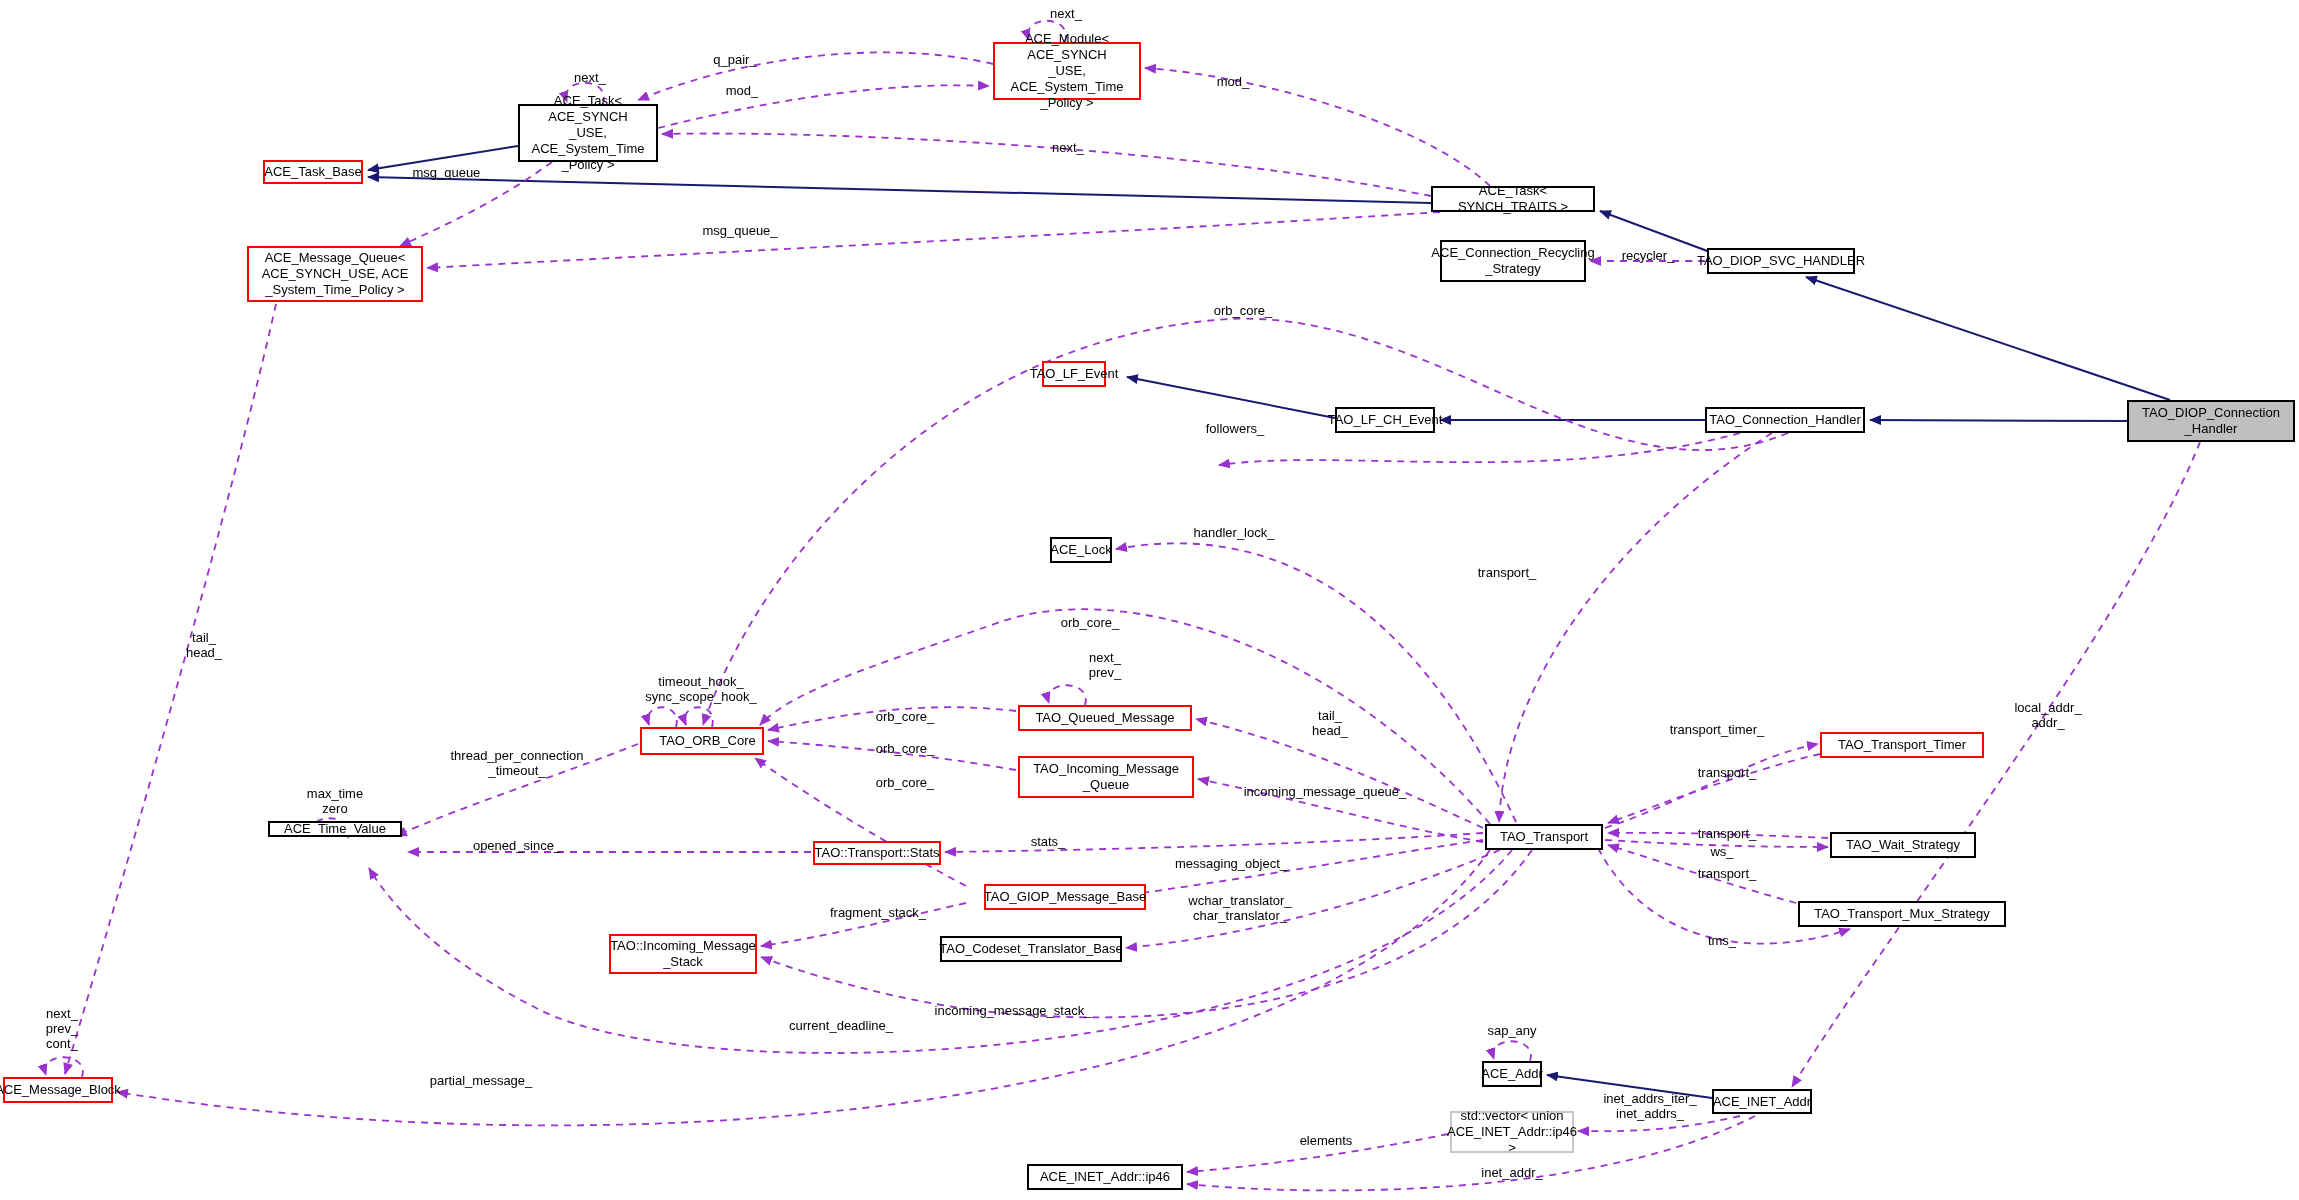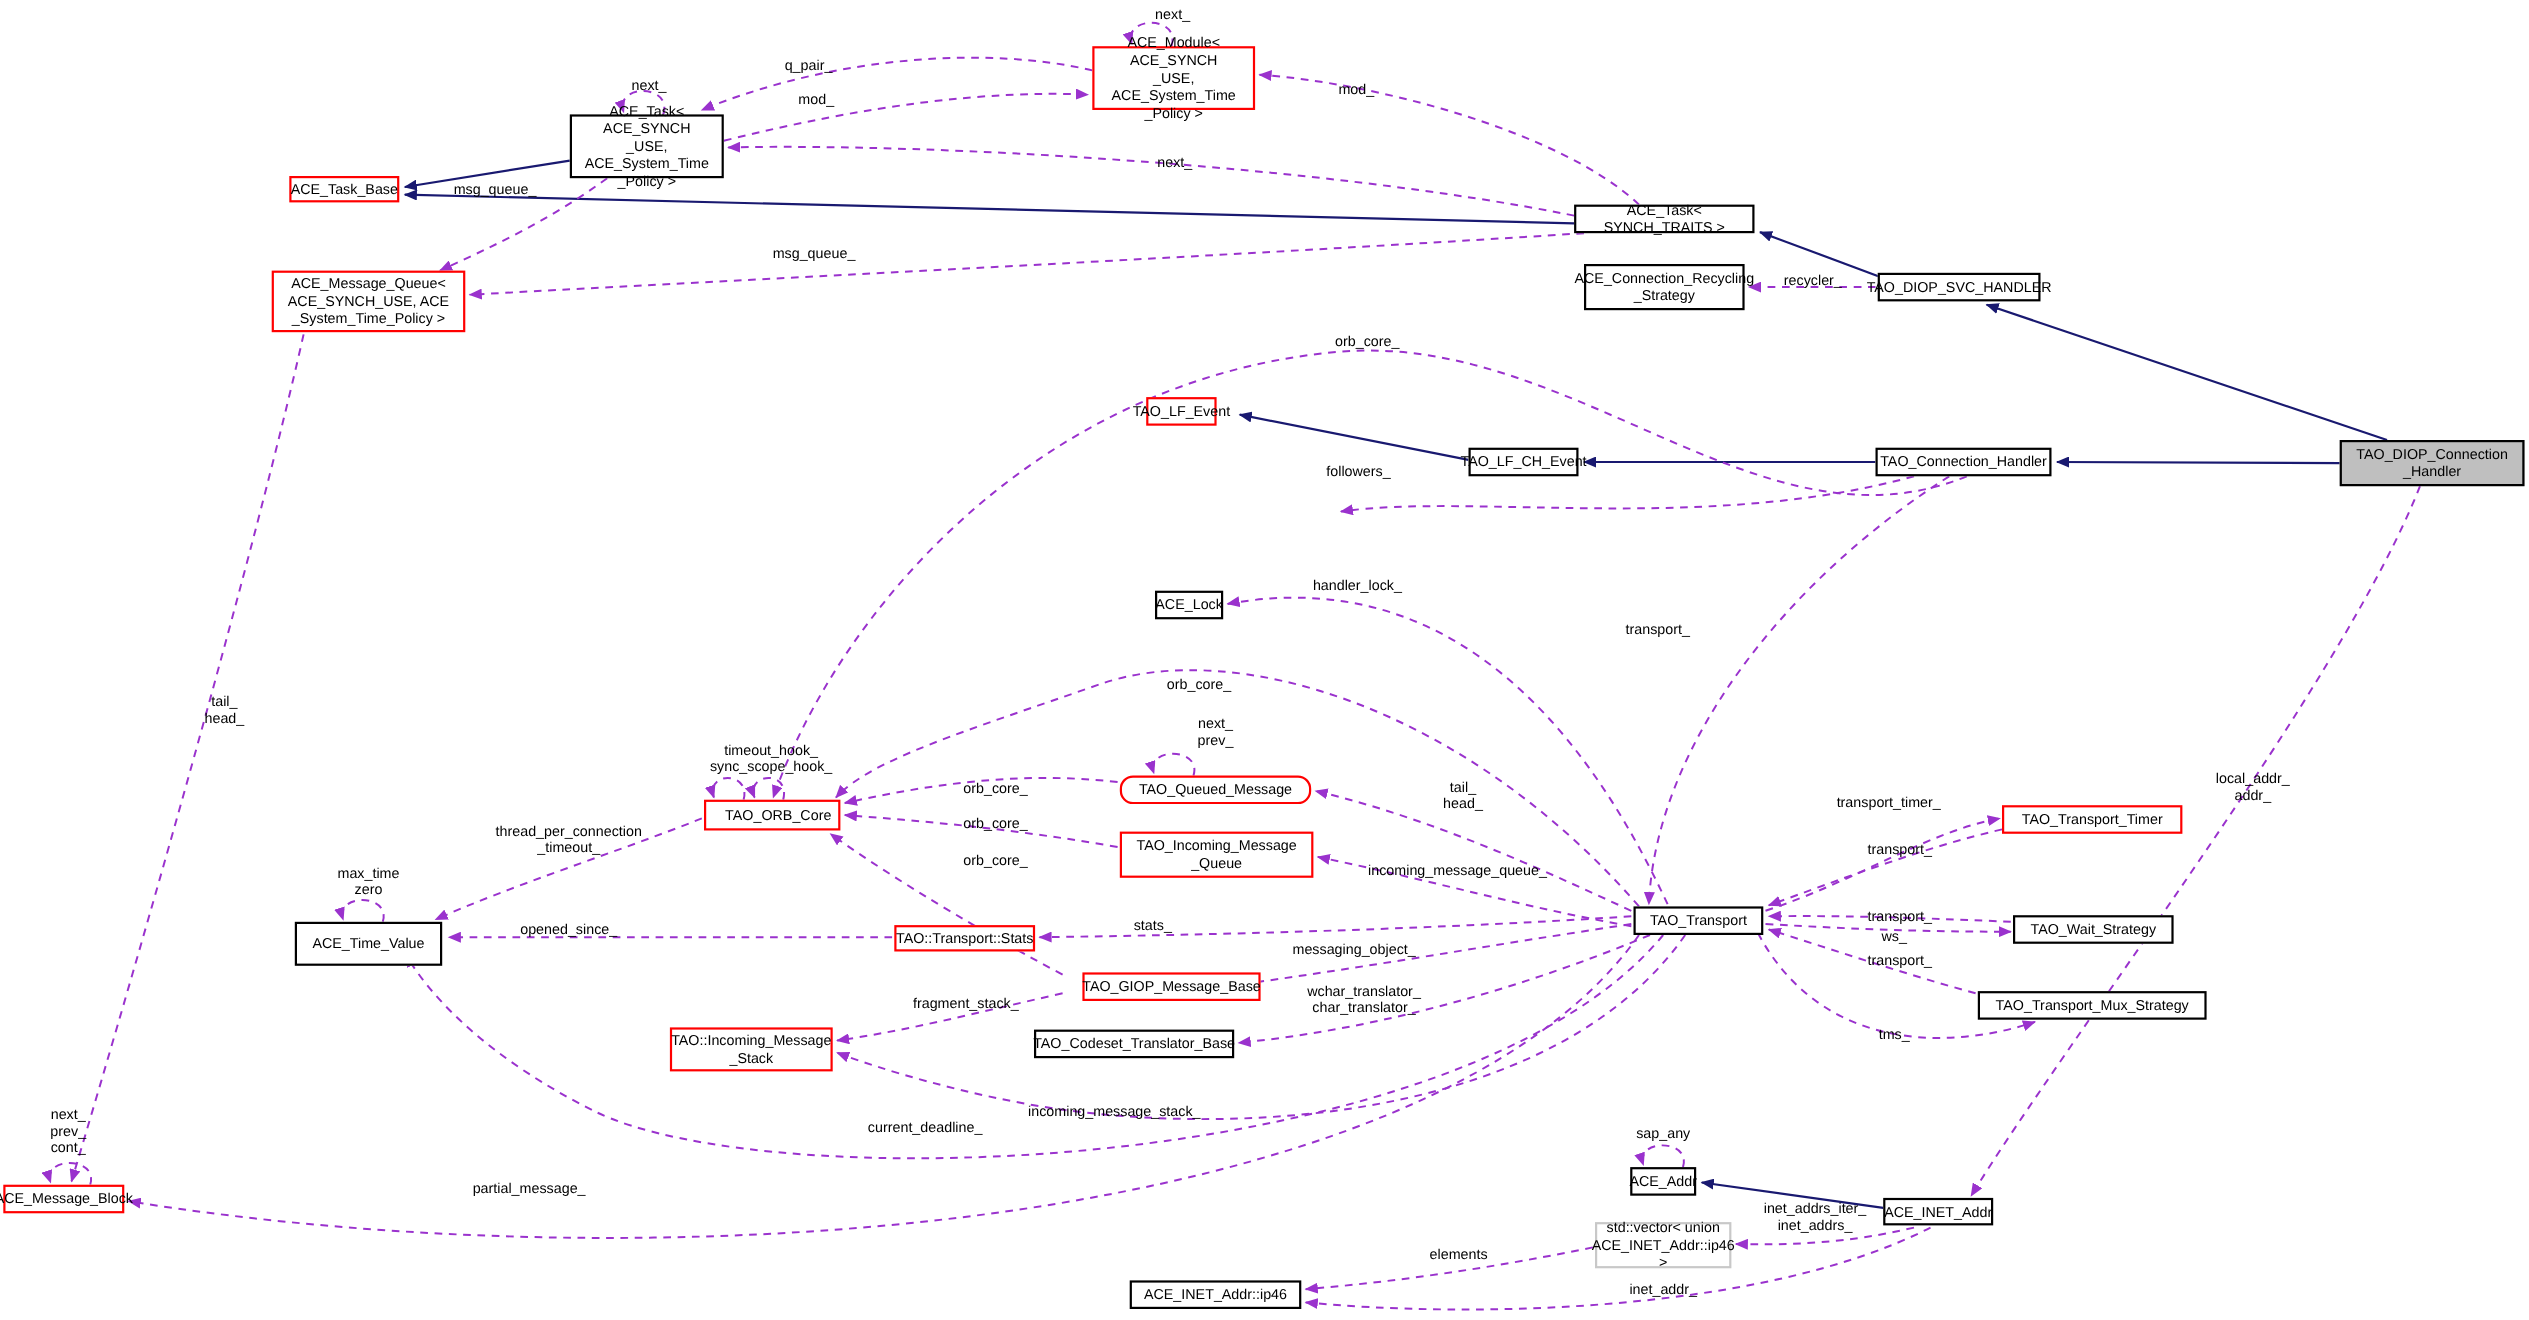--- a/index.html
+++ b/index.html
@@ -106,33 +106,33 @@
 <div class="node grayfill" style="left:2127px;top:400px;width:168px;height:42px;">TAO_DIOP_Connection
 _Handler</div>
 <div class="node red" style="left:247px;top:246px;width:176px;height:56px;">ACE_Message_Queue&lt;
 ACE_SYNCH_USE, ACE
 _System_Time_Policy &gt;</div>
 <div class="node red" style="left:1042px;top:361px;width:64px;height:26px;">TAO_LF_Event</div>
 <div class="node" style="left:1335px;top:407px;width:100px;height:26px;">TAO_LF_CH_Event</div>
 <div class="node" style="left:1705px;top:407px;width:160px;height:26px;">TAO_Connection_Handler</div>
 <div class="node" style="left:1050px;top:537px;width:62px;height:26px;">ACE_Lock</div>
 <div class="node red" style="left:640px;top:727px;width:124px;height:28px;padding-left:14px;">TAO_ORB_Core</div>
-<div class="node red" style="left:1018px;top:705px;width:174px;height:26px;border-radius:12px;">TAO_Queued_Message</div>
+<div class="node red" style="left:1018px;top:705px;width:174px;height:26px;">TAO_Queued_Message</div>
 <div class="node red" style="left:1018px;top:756px;width:176px;height:42px;">TAO_Incoming_Message
 _Queue</div>
 <div class="node" style="left:1485px;top:824px;width:118px;height:26px;">TAO_Transport</div>
 <div class="node red" style="left:1820px;top:732px;width:164px;height:26px;">TAO_Transport_Timer</div>
 <div class="node" style="left:1830px;top:832px;width:146px;height:26px;">TAO_Wait_Strategy</div>
 <div class="node" style="left:1798px;top:901px;width:208px;height:26px;">TAO_Transport_Mux_Strategy</div>
 <div class="node red" style="left:813px;top:841px;width:128px;height:24px;">TAO::Transport::Stats</div>
 <div class="node red" style="left:968px;top:884px;width:162px;height:26px;margin-left:16px;">TAO_GIOP_Message_Base</div>
 <div class="node" style="left:940px;top:936px;width:182px;height:26px;">TAO_Codeset_Translator_Base</div>
 <div class="node red" style="left:609px;top:934px;width:148px;height:40px;">TAO::Incoming_Message
 _Stack</div>
-<div class="node" style="left:268px;top:838px;width:134px;height:40px;">ACE_Time_Value</div>
+<div class="node" style="left:268px;top:821px;width:134px;height:16px;">ACE_Time_Value</div>
 <div class="node red" style="left:3px;top:1077px;width:110px;height:26px;">ACE_Message_Block</div>
 <div class="node" style="left:1482px;top:1061px;width:60px;height:26px;">ACE_Addr</div>
 <div class="node" style="left:1712px;top:1089px;width:100px;height:25px;">ACE_INET_Addr</div>
 <div class="node grayborder" style="left:1450px;top:1111px;width:124px;height:42px;">std::vector&lt; union
 ACE_INET_Addr::ip46 &gt;</div>
 <div class="node" style="left:1027px;top:1164px;width:156px;height:26px;">ACE_INET_Addr::ip46</div>
 
 <div class="elabel" style="left:1066px;top:13px;">next_</div>
 <div class="elabel" style="left:590px;top:77px;">next_</div>
 <div class="elabel" style="left:735px;top:59px;">q_pair_</div>

